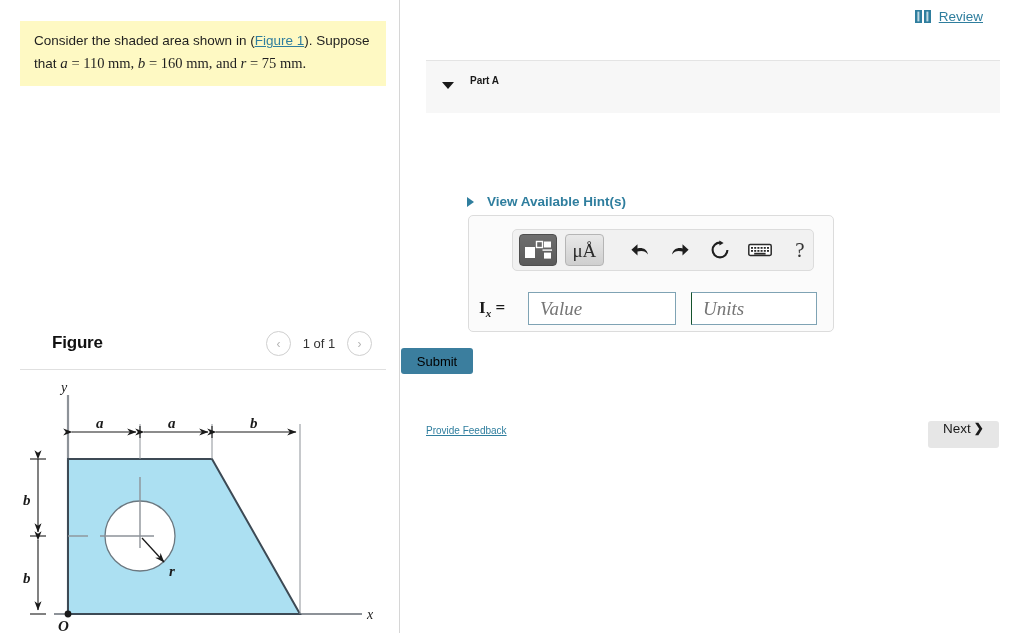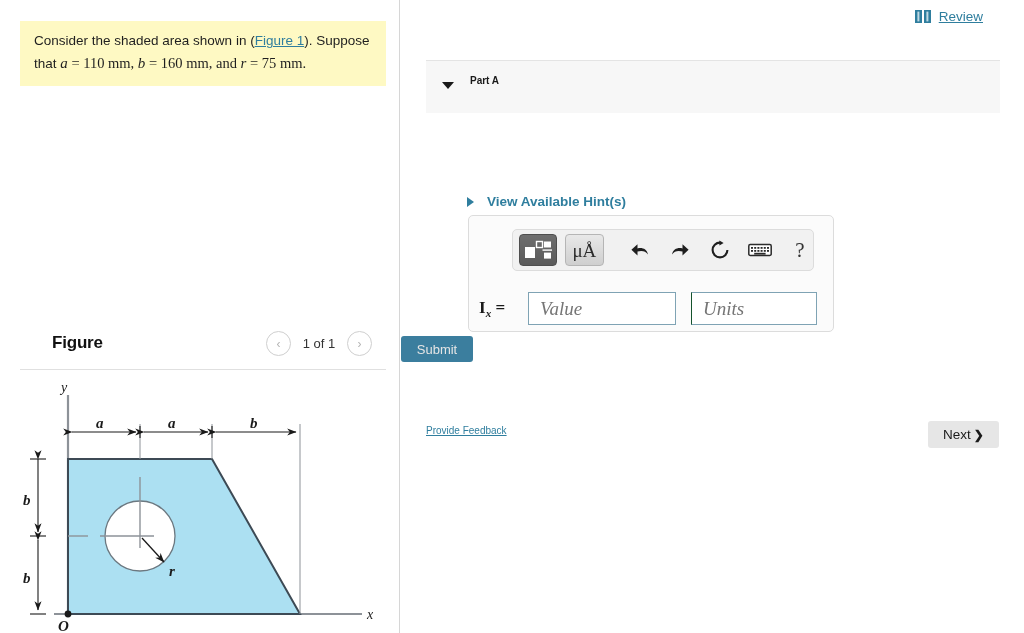--- a/index.html
+++ b/index.html
@@ -288,24 +288,24 @@
     color: #9a9a9a;
     padding-left: 11px;
     outline: none;
     margin-left: 15px;
   }
   #value-input { width: 148px; }
   #units-input { width: 126px; border-left: 1px solid #14532d; }
 
   #submit-button {
     position: absolute;
-    left: 467px - 401px; top: 336px;
+    left: 467px - 401px; top: 348px;
     width: 72px; height: 26px;
     background: #3b7e9e;
-    color: #e5e5e5;
+    color: #000000;
     border: none;
     border-radius: 3px;
     font-family: "Liberation Sans", sans-serif;
     font-size: 13px;
     cursor: pointer;
     padding: 0;
   }
 
   #provide-feedback {
     position: absolute;
@@ -320,21 +320,20 @@
     left: 527px; top: 421px;
     width: 71px; height: 27px;
     background: #e6e6e6;
     border: none;
     border-radius: 3px;
     font-family: "Liberation Sans", sans-serif;
     font-size: 13.5px;
     color: #1a1a1a;
     cursor: pointer;
     display: flex;
-    align-items: center;
     justify-content: center;
     gap: 3px;
     padding: 0;
   }
   #next-chevron { font-size: 12px; font-weight: bold; }
 
   .fig-label {
     font-family: "Liberation Serif", serif;
     font-style: italic;
     font-weight: bold;

